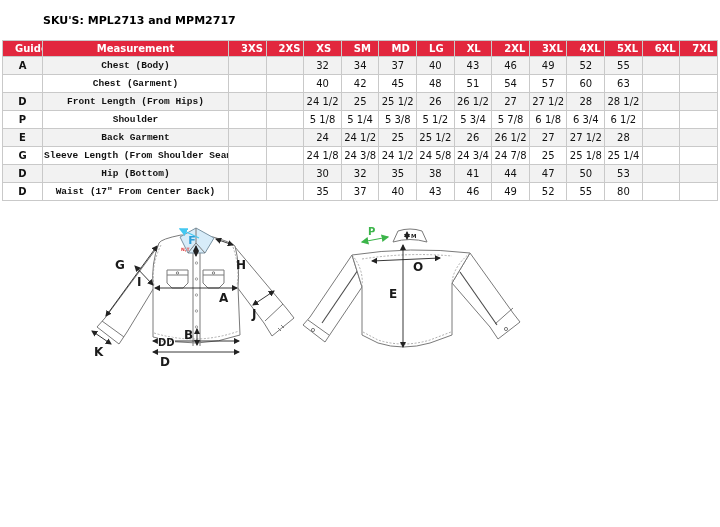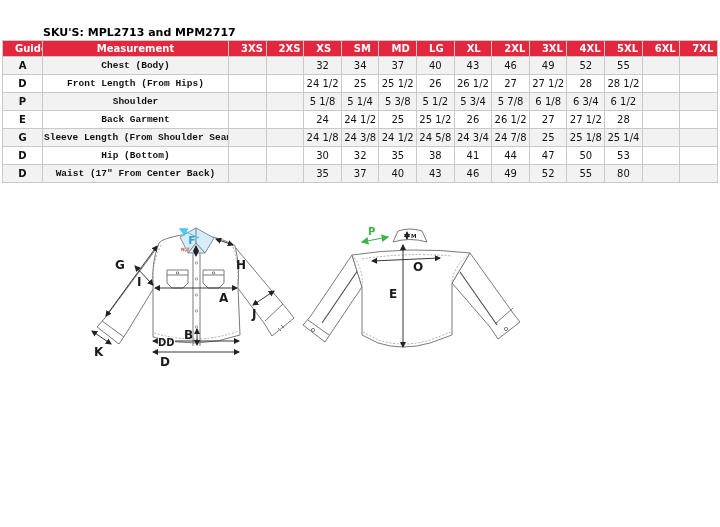--- a/index.html
+++ b/index.html
@@ -1,20 +1,20 @@
 <!DOCTYPE html>
 <html style="--header-red: #e2273e;"><head>
 <meta charset="utf-8">
 <style>
   * { margin:0; padding:0; box-sizing:border-box; }
   html,body { width:720px; height:527px; background:#fff; font-family:"DejaVu Sans","Liberation Sans",sans-serif; }
   .page { position:relative; width:720px; height:527px; background:#fff; overflow:hidden; }
 
   .title-row { position:absolute; top:14px; left:0; width:720px; height:16px; }
-  .sku-title { position:absolute; left:43px; top:0; font-size:11px; font-weight:bold; color:#000; white-space:nowrap;margin-top:12px; }
+  .sku-title { position:absolute; left:43px; top:0; font-size:11px; font-weight:bold; color:#000; white-space:nowrap; }
   .product-title { position:absolute; left:232px; top:0; font-size:11px; font-weight:bold; color:#000; white-space:nowrap; }
 
   table.size-chart { position:absolute; top:40px; left:2px; width:716px; border-collapse:collapse; table-layout:fixed; }
   .size-chart th, .size-chart td { border:1px solid #c9c9c9; overflow:hidden; white-space:nowrap; text-align:center; vertical-align:middle; }
   .size-chart th { background:var(--header-red,#e2273e); color:#fff; font-size:10px; font-weight:bold; height:16px; padding:1px 12px; }
   .size-chart td { height:18px; font-size:10px; color:#111; padding:0 1px; background:#fff; }
   .size-chart td.c-meas { font-weight:bold; font-size:9.5px;font-family:Liberation Mono, monospace; }
   .size-chart td:first-child { font-weight:bold; }
   .size-chart tbody tr:nth-child(odd) td { background:#f2f2f2; }
 
@@ -90,20 +90,37 @@
           <td>40</td>
           <td>43</td>
           <td>46</td>
           <td>49</td>
           <td>52</td>
           <td>55</td>
           <td></td>
           <td></td>
         </tr>
         <tr>
+          <td></td>
+          <td class="c-meas">Chest (Garment)</td>
+          <td></td>
+          <td></td>
+          <td>40</td>
+          <td>42</td>
+          <td>45</td>
+          <td>48</td>
+          <td>51</td>
+          <td>54</td>
+          <td>57</td>
+          <td>60</td>
+          <td>63</td>
+          <td></td>
+          <td></td>
+        </tr>
+        <tr>
           <td>D</td>
           <td class="c-meas">Front Length (From Hips)</td>
           <td></td>
           <td></td>
           <td>24 1/2</td>
           <td>25</td>
           <td>25 1/2</td>
           <td>26</td>
           <td>26 1/2</td>
           <td>27</td>

